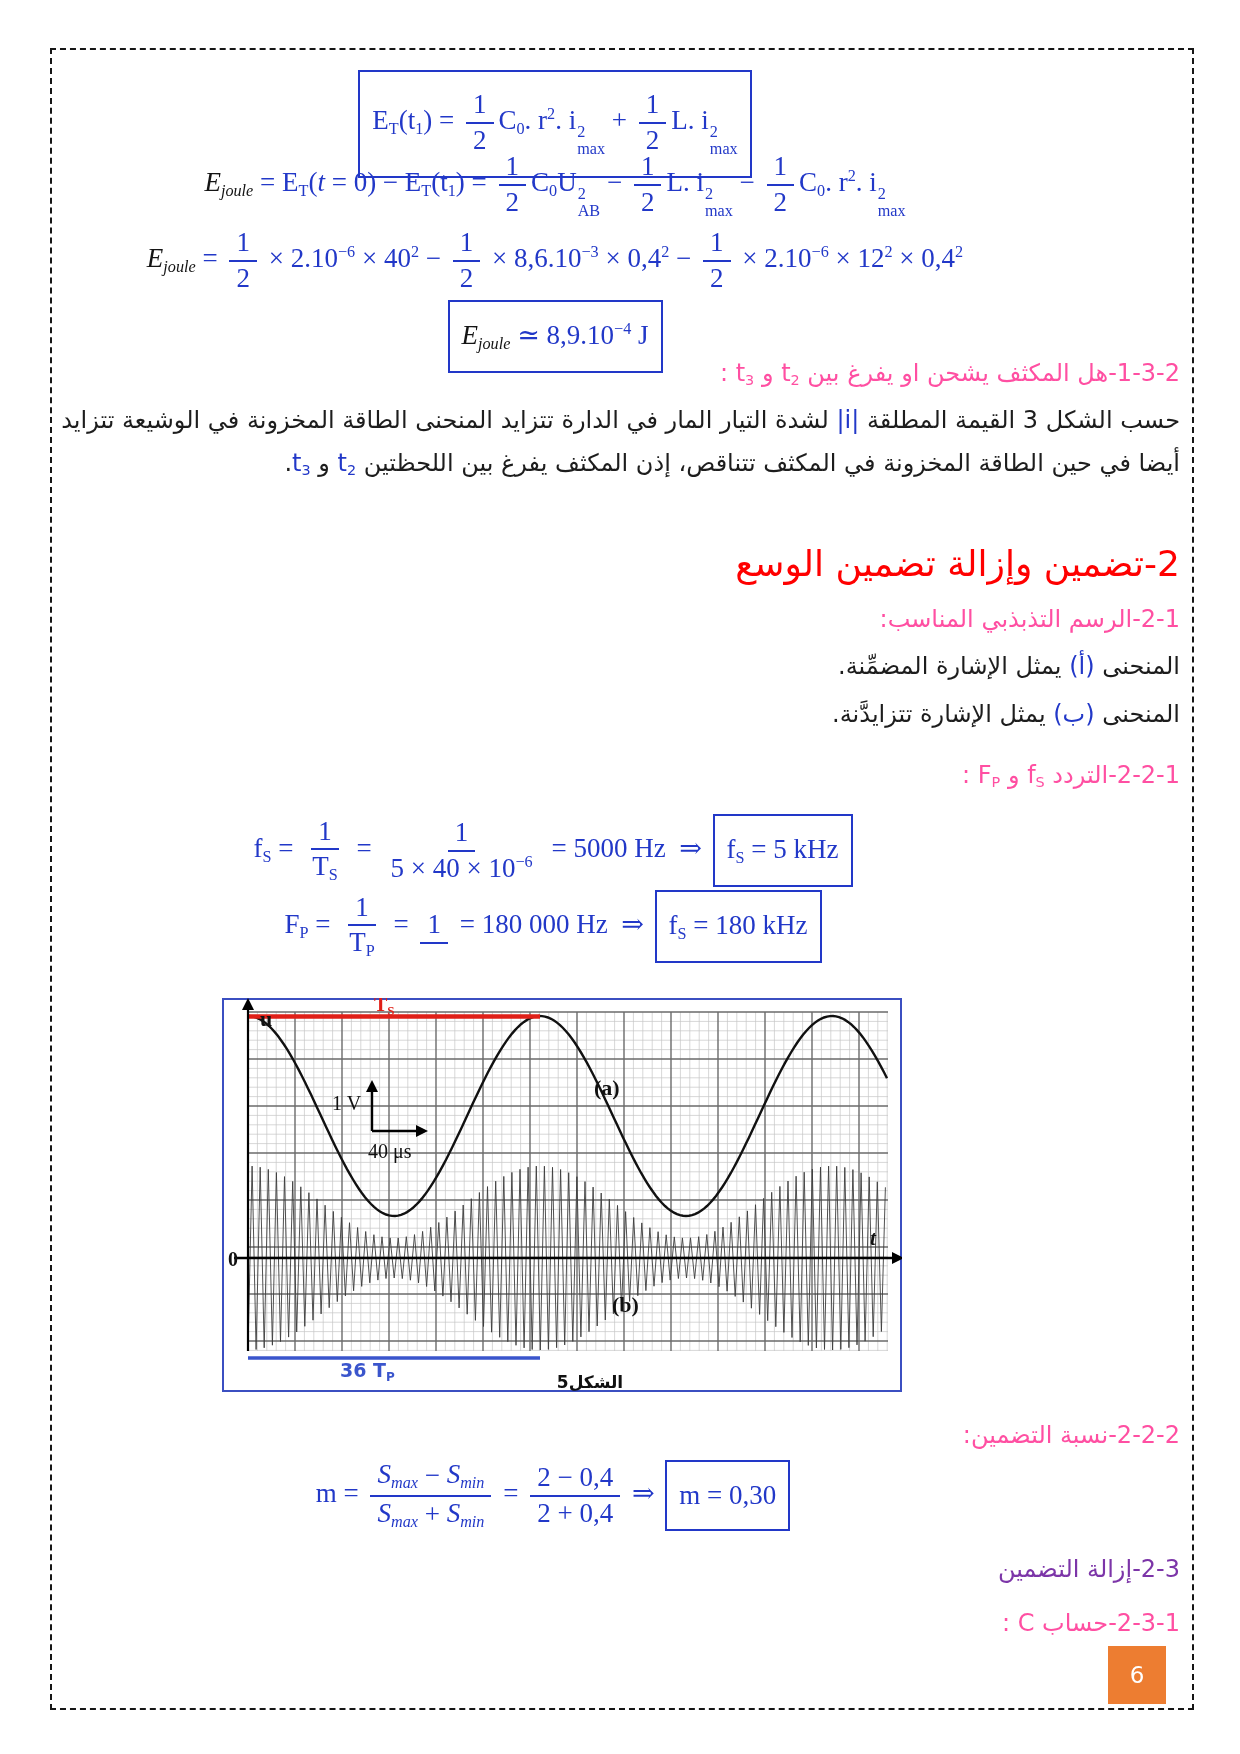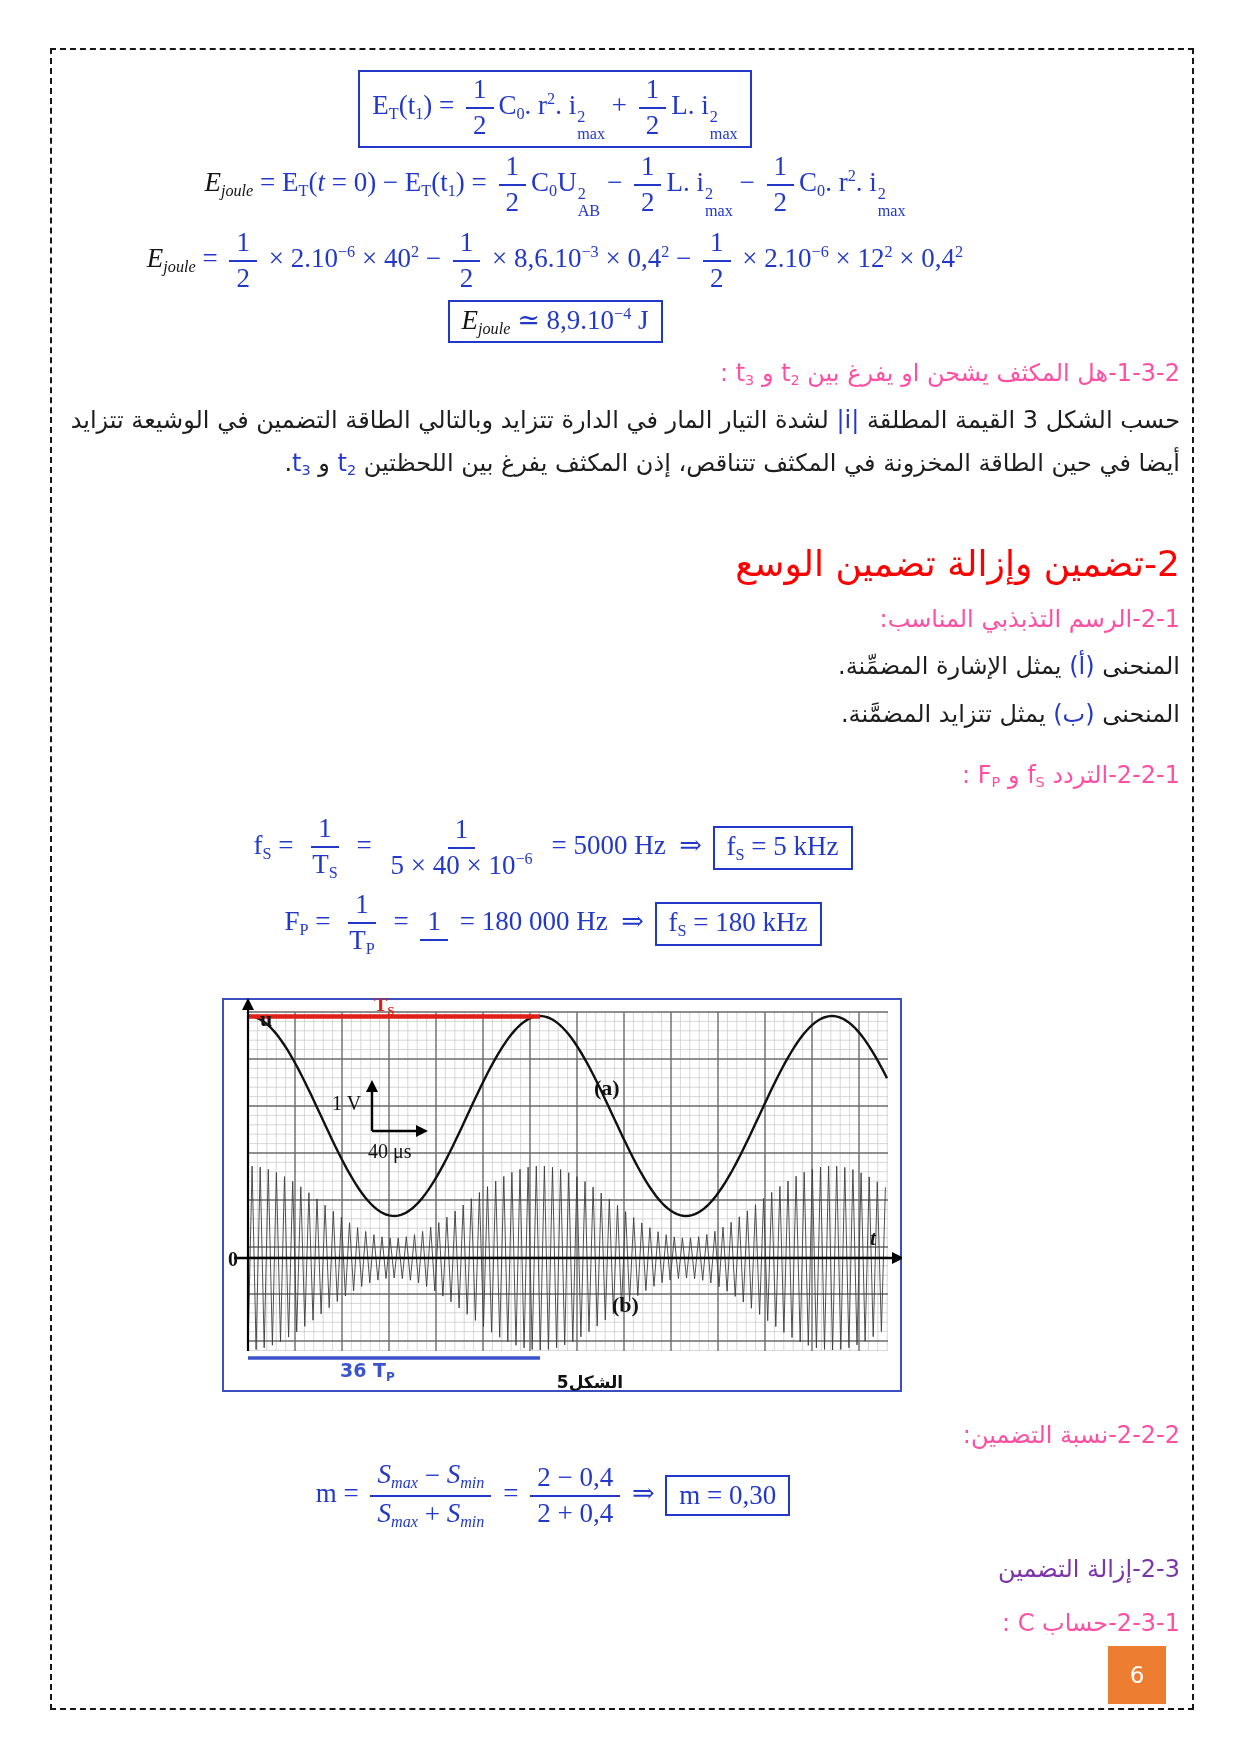--- a/index.html
+++ b/index.html
@@ -16,21 +16,21 @@
   .sub{font-size:60%;vertical-align:-0.30em;}
   .sup{font-size:60%;vertical-align:0.60em;}
   .ss{display:inline-flex;flex-direction:column;align-items:flex-start;
       font-size:60%;line-height:1.05;vertical-align:-0.50em;margin-left:1px;}
   .ss span{display:block;}
   .frac{display:inline-flex;flex-direction:column;align-items:center;
       vertical-align:middle;margin:0 5px;line-height:1.1;}
   .frac .num{display:flex;align-items:center;justify-content:center;
       border-bottom:2px solid currentColor;padding:0 7px 2px;}
   .frac .den{display:flex;align-items:center;justify-content:center;padding:2px 7px 0;}
-  .mbox{display:inline-block;border:2px solid var(--blue);padding:3px 12px;
+  .mbox{display:inline-block;border:2px solid var(--blue);padding:18px 12px;
       vertical-align:middle;margin:0 4px;}
   .c-b{color:var(--blue);}
   .c-k{color:#141414;}
   
   .h{position:absolute;right:60px;direction:rtl;text-align:right;font-size:24px;line-height:1.3;}
   .pink{color:var(--pink);}
   .red{color:var(--red);font-size:36px;}
   .purple{color:var(--purple);}
   .para{position:absolute;right:60px;left:70px;direction:rtl;text-align:right;
       color:#1d1d1d;font-size:24px;line-height:1.35;}
@@ -112,29 +112,29 @@
           <span class="tk">2</span>
         </span>
       </span><span class="tk"> × 2.10<span class="sup">−6</span></span><span class="tk"> × 12<span class="sup">2</span></span><span class="tk"> × 0,4<span class="sup">2</span></span></div>
 
   <div class="formula" style="top:300px">
     <span class="mbox"><span class="tk it c-k">E<span class="sub">joule</span></span><span class="tk"> ≃ 8,9.10<span class="sup">−4</span></span><span class="tk"> J</span></span>
   </div>
 
   <div class="h pink" style="top:358px"><span class="tk">1-3-2-هل المكثف يشحن او يفرغ بين </span><span class="tk">t<span class="sub">2</span></span><span class="tk"> و </span><span class="tk">t<span class="sub">3</span></span><span class="tk"> :</span></div>
 
-  <div class="para" style="top:404px"><span class="tk">حسب الشكل 3 القيمة المطلقة </span><span class="tk c-b">|i|</span><span class="tk"> لشدة التيار المار في الدارة تتزايد وبالتالي الطاقة التضمين في الوشيعة تتزايد</span></div>
+  <div class="para" style="top:404px"><span class="tk">حسب الشكل 3 القيمة المطلقة </span><span class="tk c-b">|i|</span><span class="tk"> لشدة التيار المار في الدارة تتزايد المنحنى الطاقة المخزونة في الوشيعة تتزايد</span></div>
   <div class="para" style="top:447px"><span class="tk">أيضا في حين الطاقة المخزونة في المكثف تتناقص، إذن المكثف يفرغ بين اللحظتين </span><span class="tk c-b">t<span class="sub">2</span></span><span class="tk"> و </span><span class="tk c-b">t<span class="sub">3</span></span><span class="tk">.</span></div>
 
   <div class="h red" style="top:541px"><span class="tk">2-تضمين وإزالة تضمين الوسع</span></div>
 
   <div class="h pink" style="top:604px"><span class="tk">2-1-الرسم التذبذبي المناسب:</span></div>
 
   <div class="para" style="top:650px"><span class="tk">المنحنى </span><span class="tk c-b">(أ)</span><span class="tk"> يمثل الإشارة المضمِّنة.</span></div>
-  <div class="para" style="top:698px"><span class="tk">المنحنى </span><span class="tk c-b">(ب)</span><span class="tk"> يمثل تتزايد المضمَّنة.</span></div>
+  <div class="para" style="top:698px"><span class="tk">المنحنى </span><span class="tk c-b">(ب)</span><span class="tk"> يمثل الإشارة تتزايدَّنة.</span></div>
 
   <div class="h pink" style="top:760px"><span class="tk">2-2-1-التردد </span><span class="tk">f<span class="sub">S</span></span><span class="tk"> و </span><span class="tk">F<span class="sub">P</span></span><span class="tk"> :</span></div>
 
   <div class="formula" style="top:814px"><span class="tk">f<span class="sub">S</span></span><span class="tk"> = </span><span class="frac">
         <span class="num">
           <span class="tk">1</span>
         </span>
         <span class="den">
           <span class="tk">T<span class="sub">S</span></span>
         </span>

